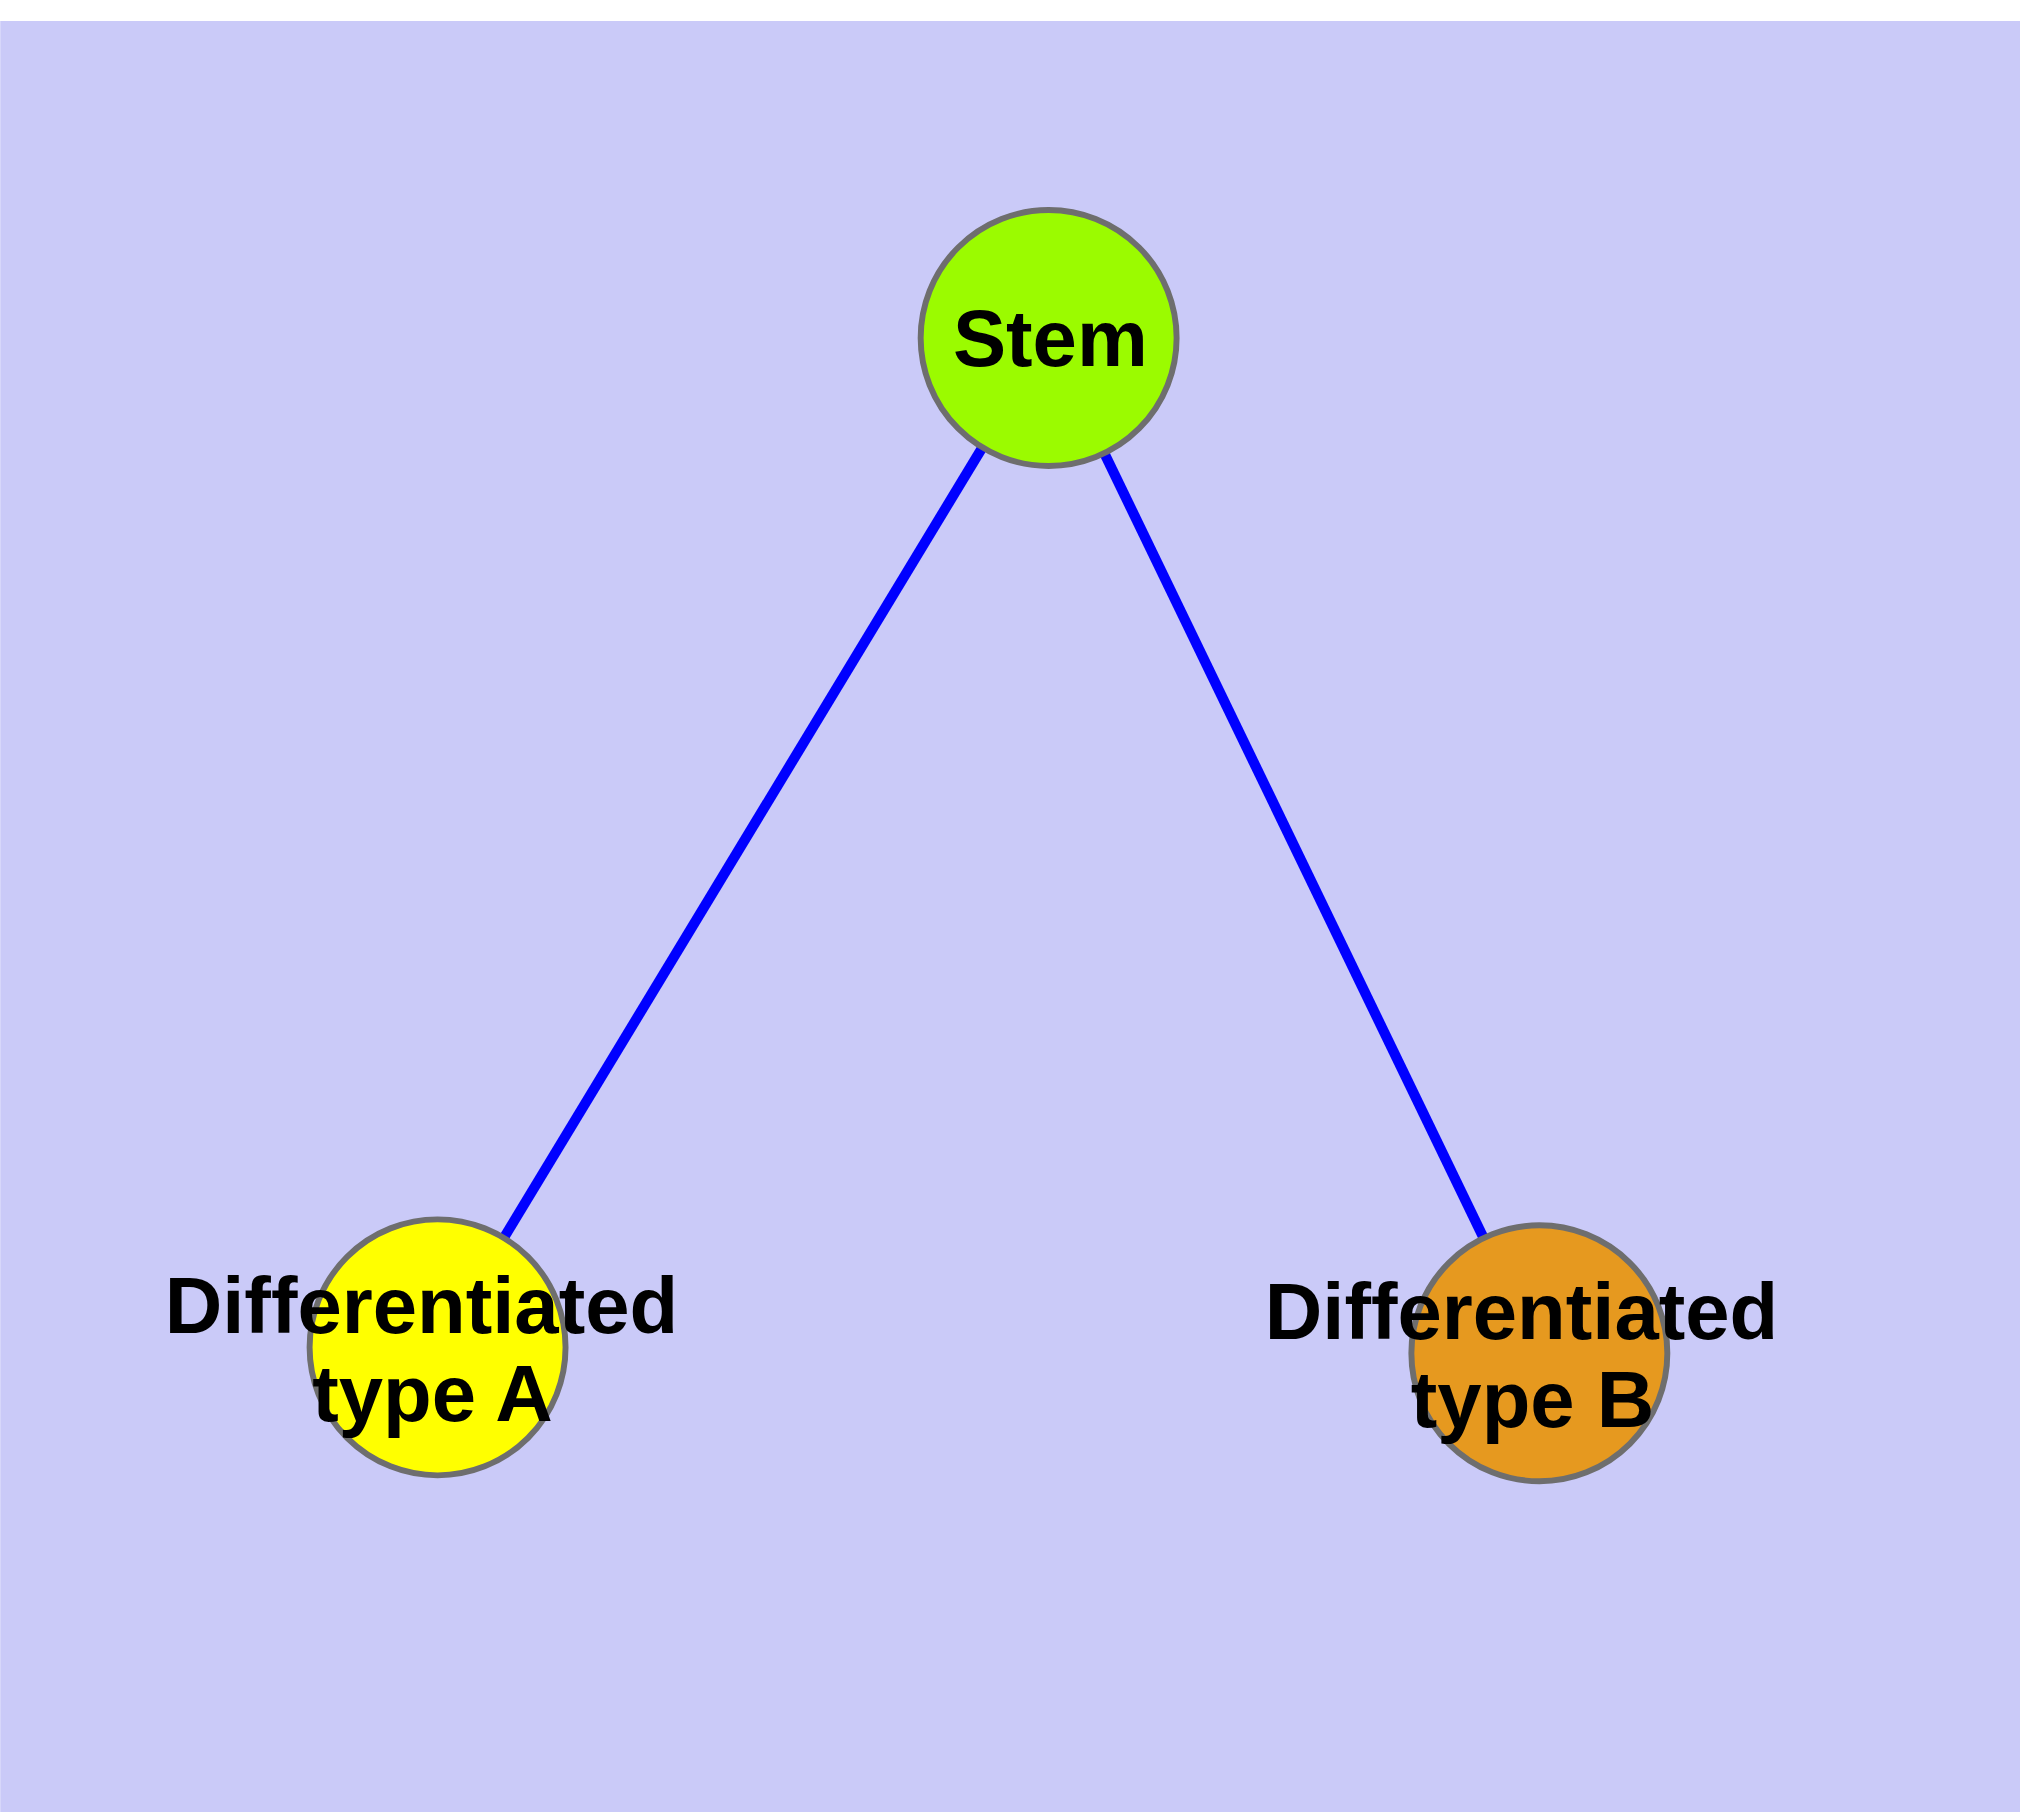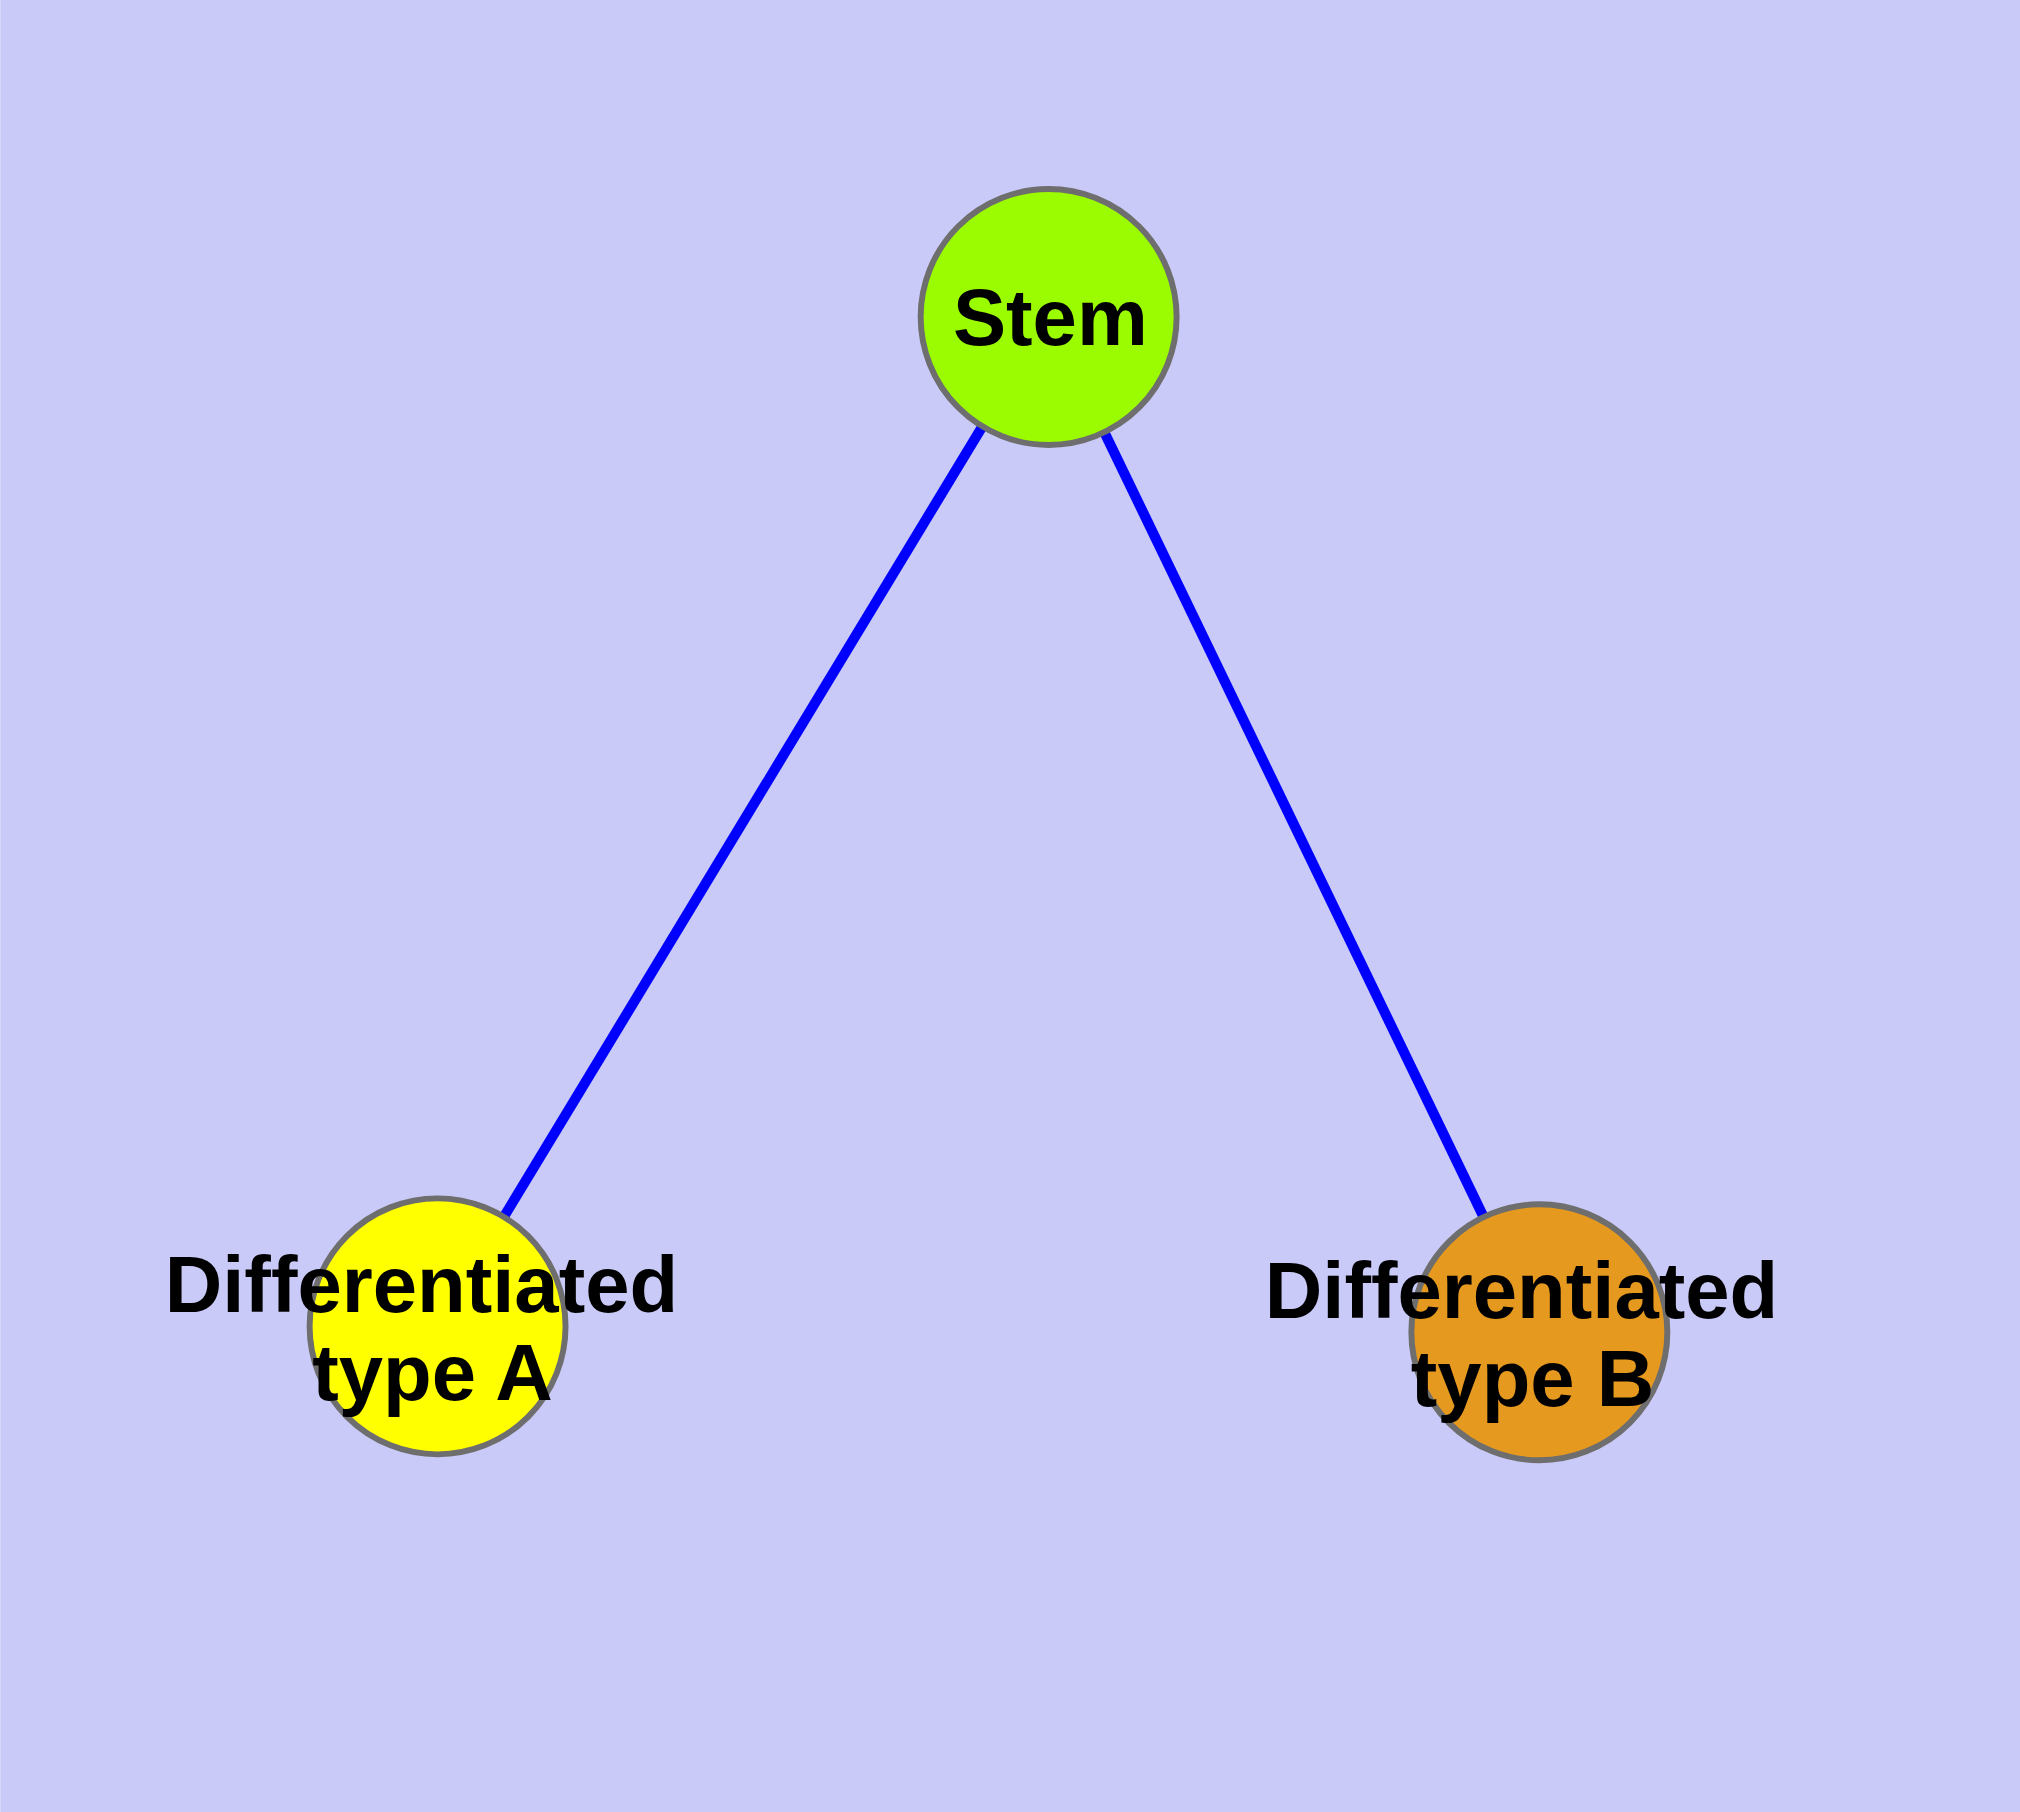--- a/index.html
+++ b/index.html
@@ -6,20 +6,21 @@
     margin: 0;
     padding: 0;
     width: 2021px;
     height: 1812px;
     overflow: hidden;
   }
   .diagram-wrap {
     position: relative;
     width: 2021px;
     height: 1600px;
+    margin-top: 21px;
   }
   svg text, svg tspan {
     font-family: "Liberation Sans", sans-serif;
     font-weight: bold;
     font-size: 94px;
     text-anchor: middle;
   }
 </style>
 </head>
 <body>

